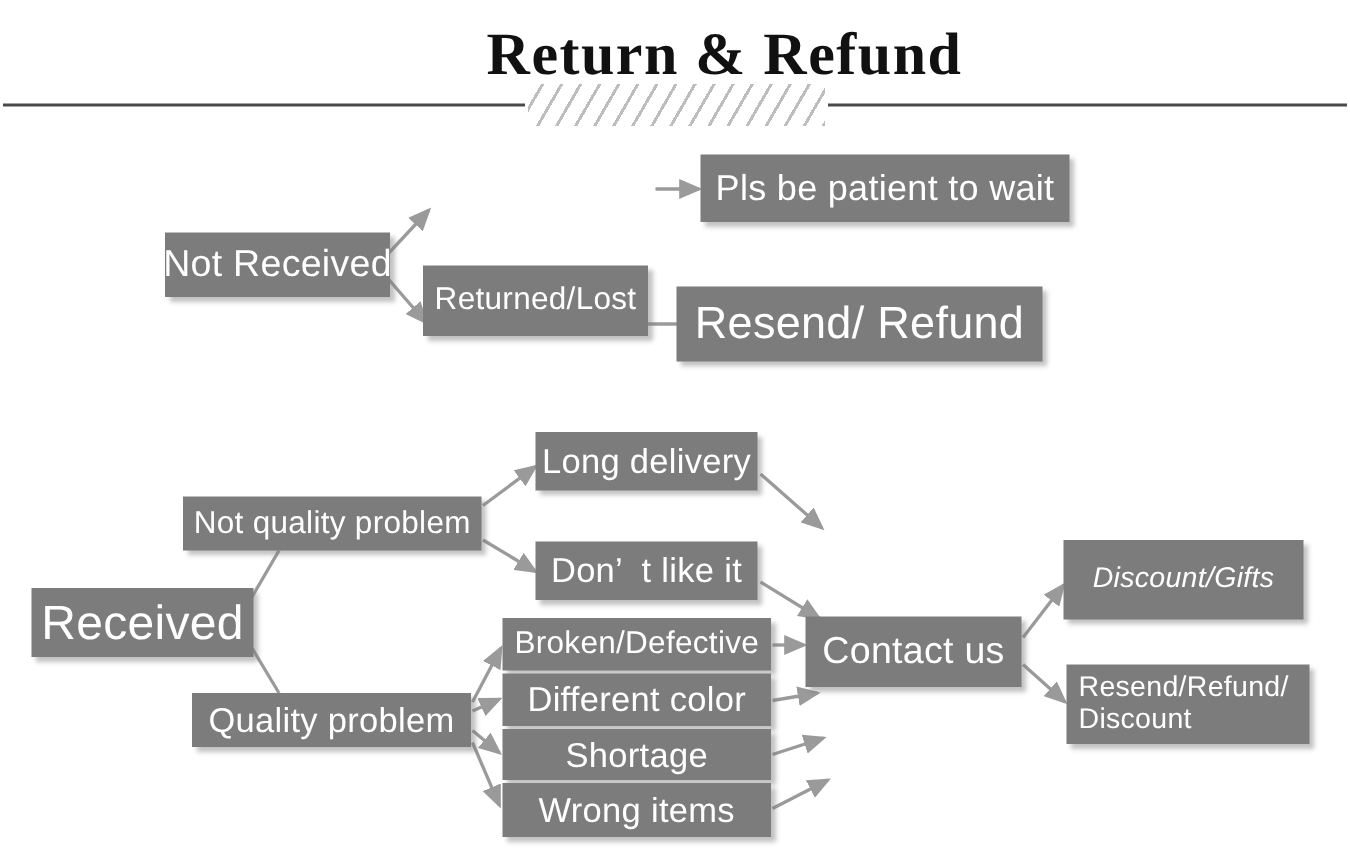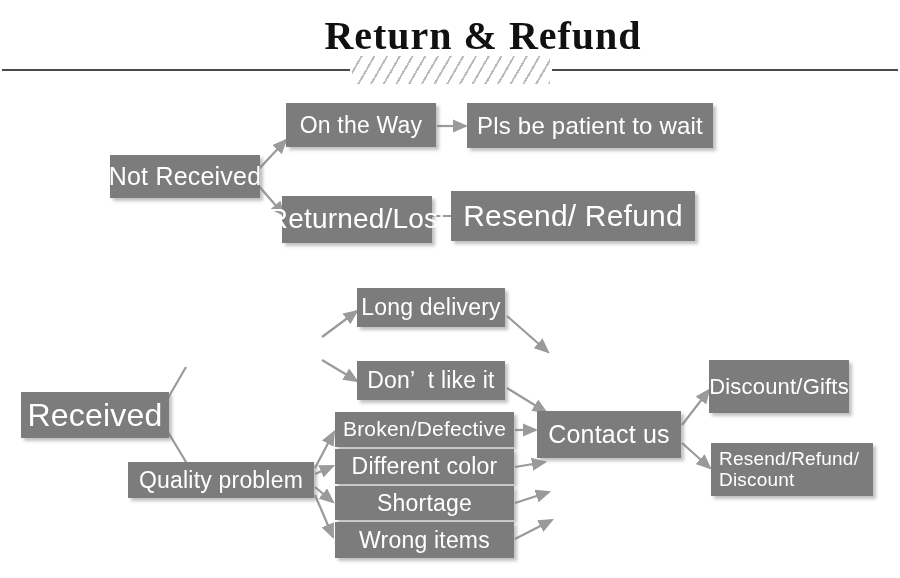--- a/index.html
+++ b/index.html
@@ -126,45 +126,45 @@
     </g>
     <g stroke="#9a9a9a" stroke-width="2.2" fill="none">
 
       <path d="M168,398 L186,367"></path>
       <path d="M168,432 L186,462"></path>
     </g>
   </svg>
 
   <div class="box" style="left:110px; top:155px; width:150px; height:43px; font-size:25px;">Not Received</div>
 
-  <div class="box" style="left:286px; top:103px; width:150px; height:44px; font-size:23px;">On the Way</div>
 
   <div class="box" style="left:467px; top:103px; width:246px; height:45px; font-size:24px;">Pls be patient to wait</div>
 
-  <div class="box" style="left:282px; top:196px; width:150px; height:47px; font-size:28px;">Returned/Lost</div>
+  <div class="box" style="left:282px; top:177px; width:150px; height:47px; font-size:21px;">Returned/Lost</div>
 
   <div class="box" style="left:451px; top:191px; width:244px; height:50px; font-size:30px;">Resend/ Refund</div>
 
   <div class="box" style="left:21px; top:392px; width:148px; height:46px; font-size:32px;">Received</div>
 
+  <div class="box" style="left:122px; top:331px; width:199px; height:36px; font-size:21px;">Not quality problem</div>
 
   <div class="box" style="left:128px; top:462px; width:186px; height:36px; font-size:23px;">Quality problem</div>
 
   <div class="box" style="left:357px; top:288px; width:148px; height:39px; font-size:23px;">Long delivery</div>
 
   <div class="box" style="left:357px; top:361px; width:148px; height:39px; font-size:23px;">Don’  t like it</div>
 
   <div class="box" style="left:335px; top:412px; width:179px; height:35px; font-size:21px;">Broken/Defective</div>
 
   <div class="box" style="left:335px; top:449px; width:179px; height:35px; font-size:23px;">Different color</div>
 
   <div class="box" style="left:335px; top:486px; width:179px; height:34px; font-size:23px;">Shortage</div>
 
   <div class="box" style="left:335px; top:522px; width:179px; height:36px; font-size:23px;">Wrong items</div>
 
   <div class="box" style="left:537px; top:411px; width:144px; height:47px; font-size:25px;">Contact us</div>
 
-  <div class="box" style="left:709px; top:360px; width:140px; height:53px; font-size:22px;">Discount/Gifts</div>
+  <div class="box" style="left:709px; top:360px; width:160px; height:53px; font-size:19px;font-style:italic;">Discount/Gifts</div>
 
   <div class="box left-align" style="left:711px; top:443px; width:162px; height:53px; font-size:19px;">Resend/Refund/
 Discount</div>
 
 </div>
 
 </body></html>

